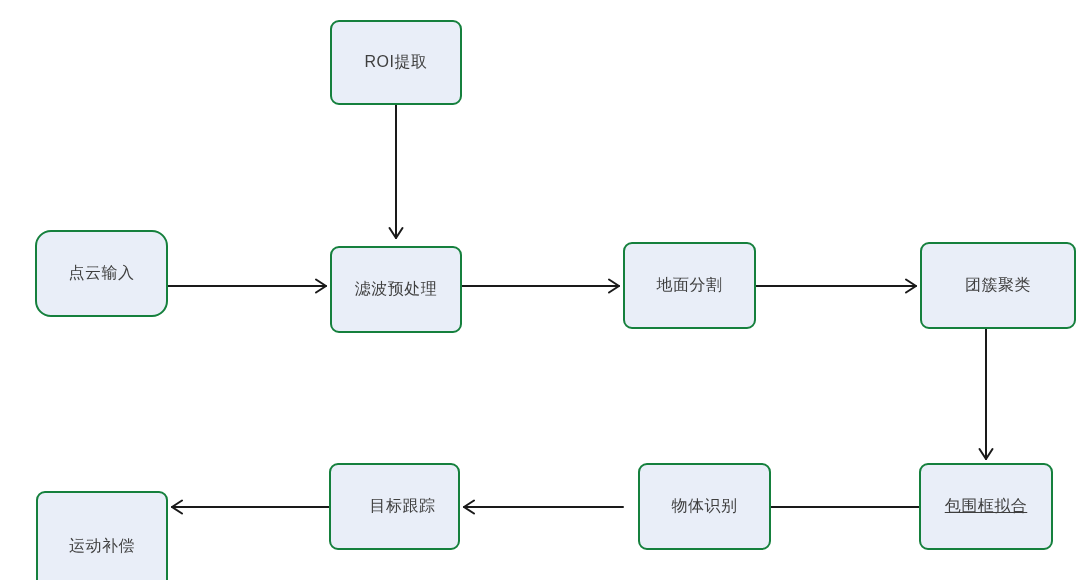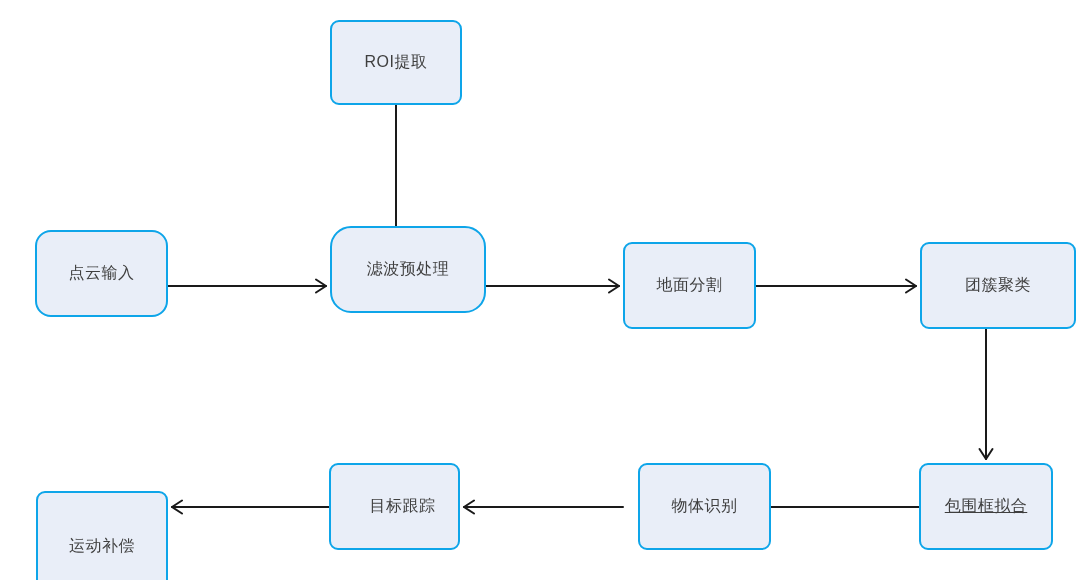--- a/index.html
+++ b/index.html
@@ -18,34 +18,34 @@
   .edges {
     position: absolute;
     left: 0; top: 0;
     width: 1080px;
     height: 580px;
   }
   .node {
     position: absolute;
     box-sizing: border-box;
     background: #e9eef8;
-    border: 2px solid #0ea5e9;
+    border: 2px solid #15803d;
     border-radius: 9px;
     display: flex;
     align-items: center;
     justify-content: center;
     font-size: 16px;
     color: #3f3f3f;
     letter-spacing: 0.5px;
     text-align: center;
   }
   
   .n-roi     { left: 330px; top: 20px;  width: 132px; height: 85px; }
   .n-point   { left: 35px;  top: 230px; width: 133px; height: 87px; border-radius: 16px; }
-  .n-filter  { left: 330px; top: 226px; width: 156px; height: 87px; border-radius: 21px; }
+  .n-filter  { left: 330px; top: 246px; width: 132px; height: 87px; }
   .n-ground  { left: 623px; top: 242px; width: 133px; height: 87px; }
   .n-cluster { left: 920px; top: 242px; width: 156px; height: 87px; }
   .n-motion  { left: 36px;  top: 463px; width: 132px; height: 110px; margin-top: 28px; }
   .n-track   { left: 329px; top: 463px; width: 131px; height: 87px; padding-left: 16px; }
   .n-object  { left: 638px; top: 463px; width: 133px; height: 87px; }
   .n-bbox    { left: 919px; top: 463px; width: 134px; height: 87px; text-decoration: underline; }
 </style>
 </head>
 <body>
 

